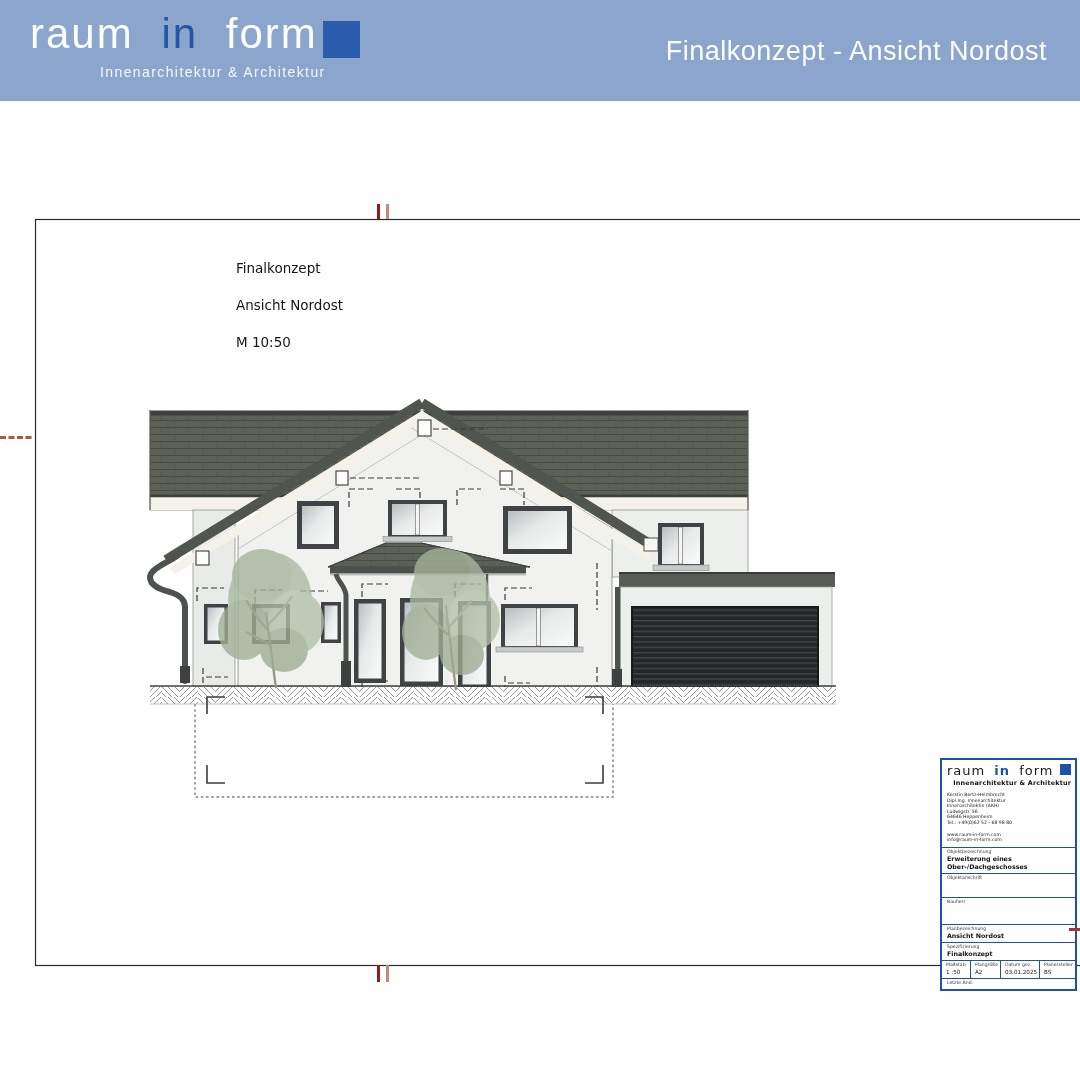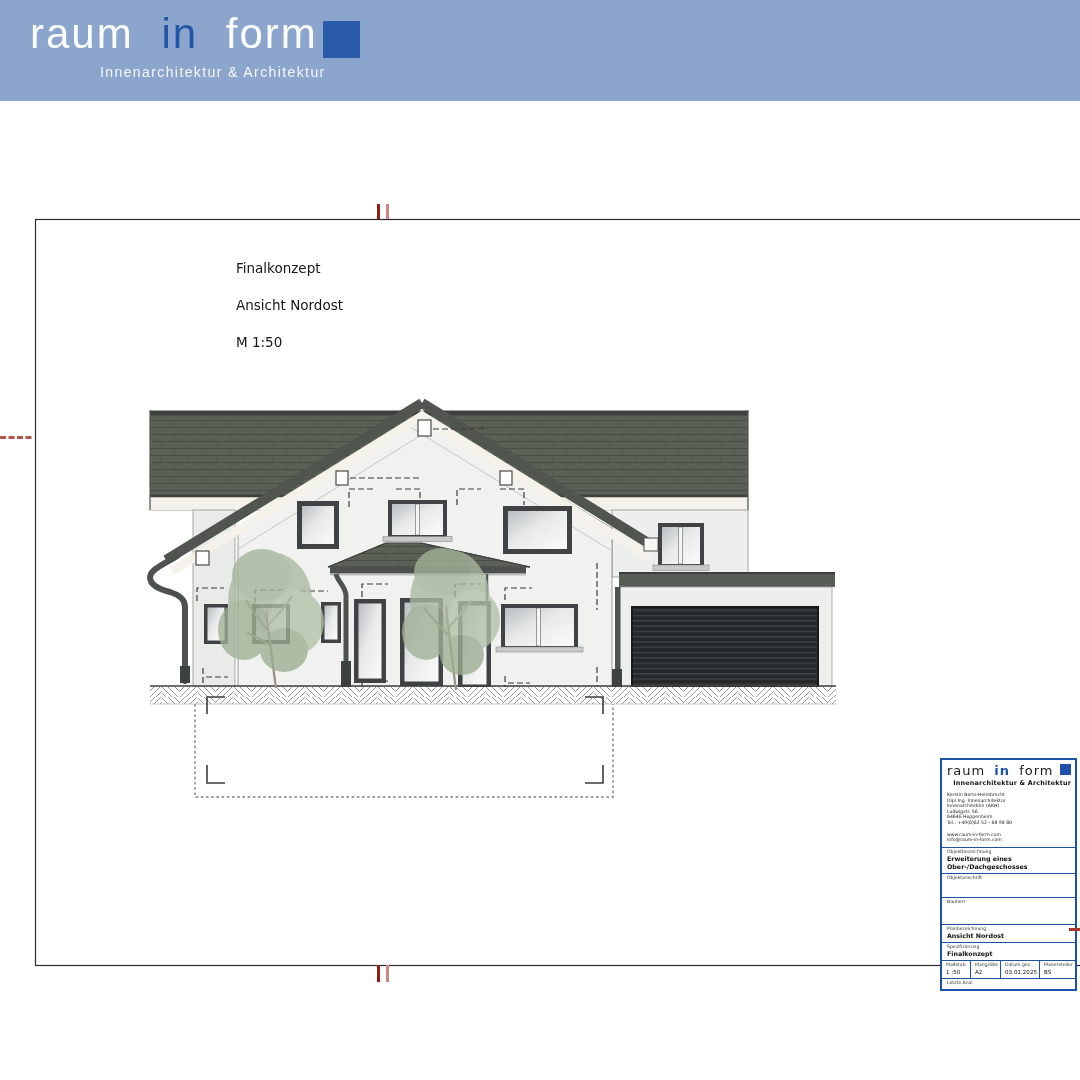--- a/index.html
+++ b/index.html
@@ -35,25 +35,26 @@
   #tb-foot{border-top:1px solid #1d52a8;padding:1px 3px 3px 5px;}
   #red-right-tick{position:absolute;left:1069px;top:928px;width:11px;height:3px;background:#a83430;z-index:6;}
 </style>
 </head>
 <body>
 
 <div id="header">
   <div id="logo"><span>raum</span> <span class="in">in</span> <span>form</span></div>
   <div id="logo-square"></div>
   <div id="logo-tagline">Innenarchitektur &amp; Architektur</div>
+  <div id="header-title">Finalkonzept - Ansicht Nordost</div>
 </div>
 
 <div id="drawing-title"><span>Finalkonzept</span><br>
 <span>Ansicht Nordost</span><br>
-<span>M 1:50</span></div>
+<span>M 10:50</span></div>
 
 <svg width="1080" height="1080" viewBox="0 0 1080 1080">
   <defs>
     <pattern id="tiles" width="28" height="14" patternUnits="userSpaceOnUse">
       <rect width="28" height="14" fill="#5c6158"></rect>
       <path d="M0,0.5 H28 M0,7.5 H28" stroke="#464b44" stroke-width="1"></path>
       <path d="M7,0 V7 M21,7 V14" stroke="#4e534c" stroke-width="0.8"></path>
     </pattern>
     <pattern id="slats" width="10" height="5.3" patternUnits="userSpaceOnUse">
       <rect width="10" height="5.3" fill="#25282a"></rect>

